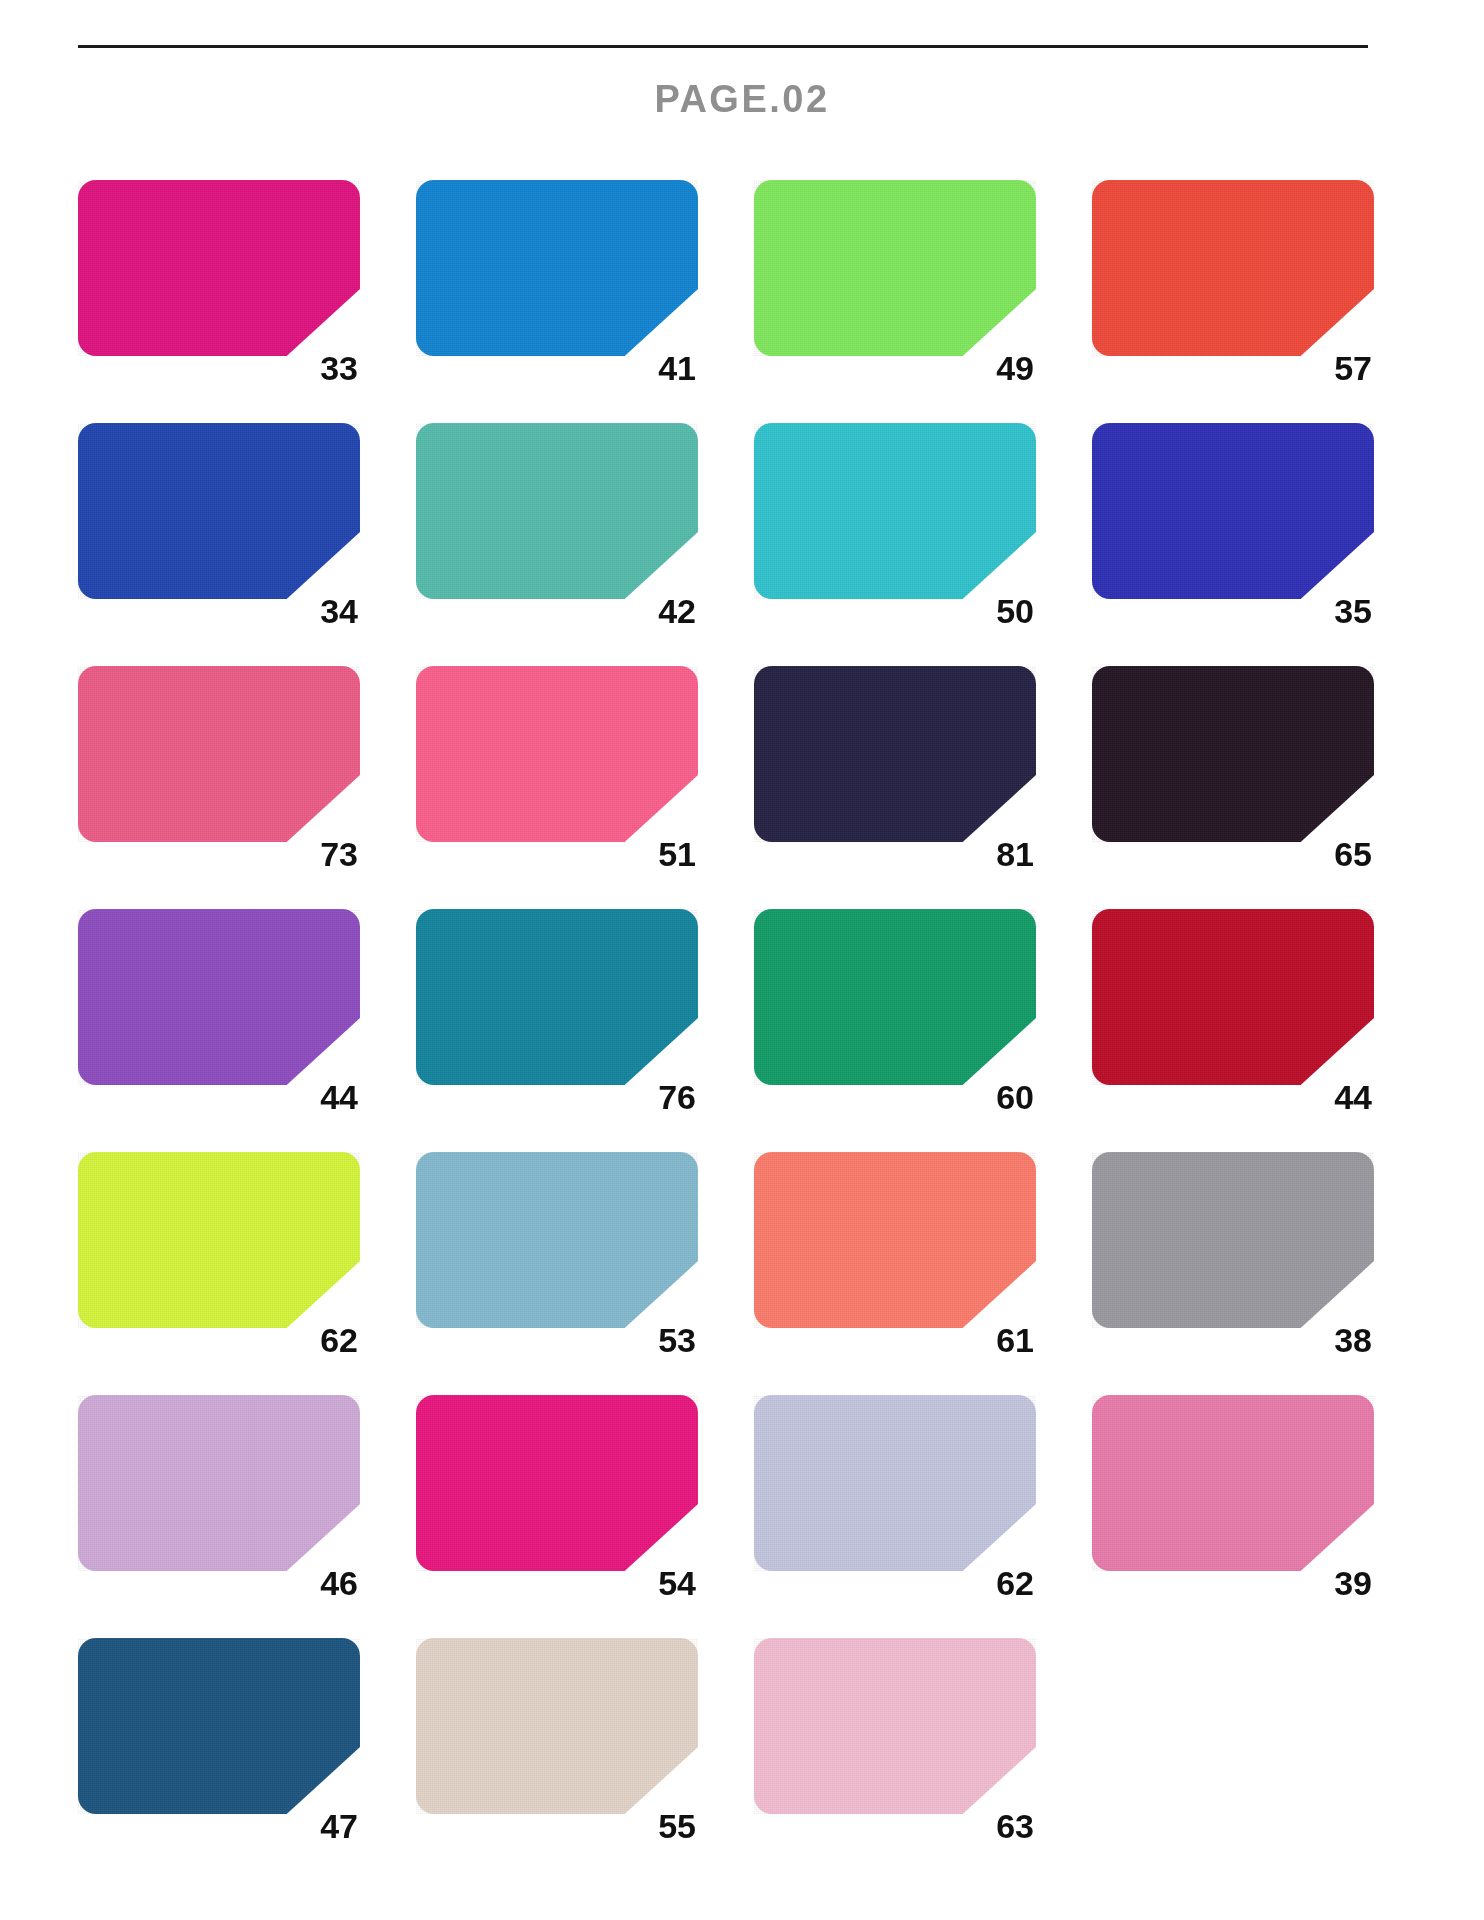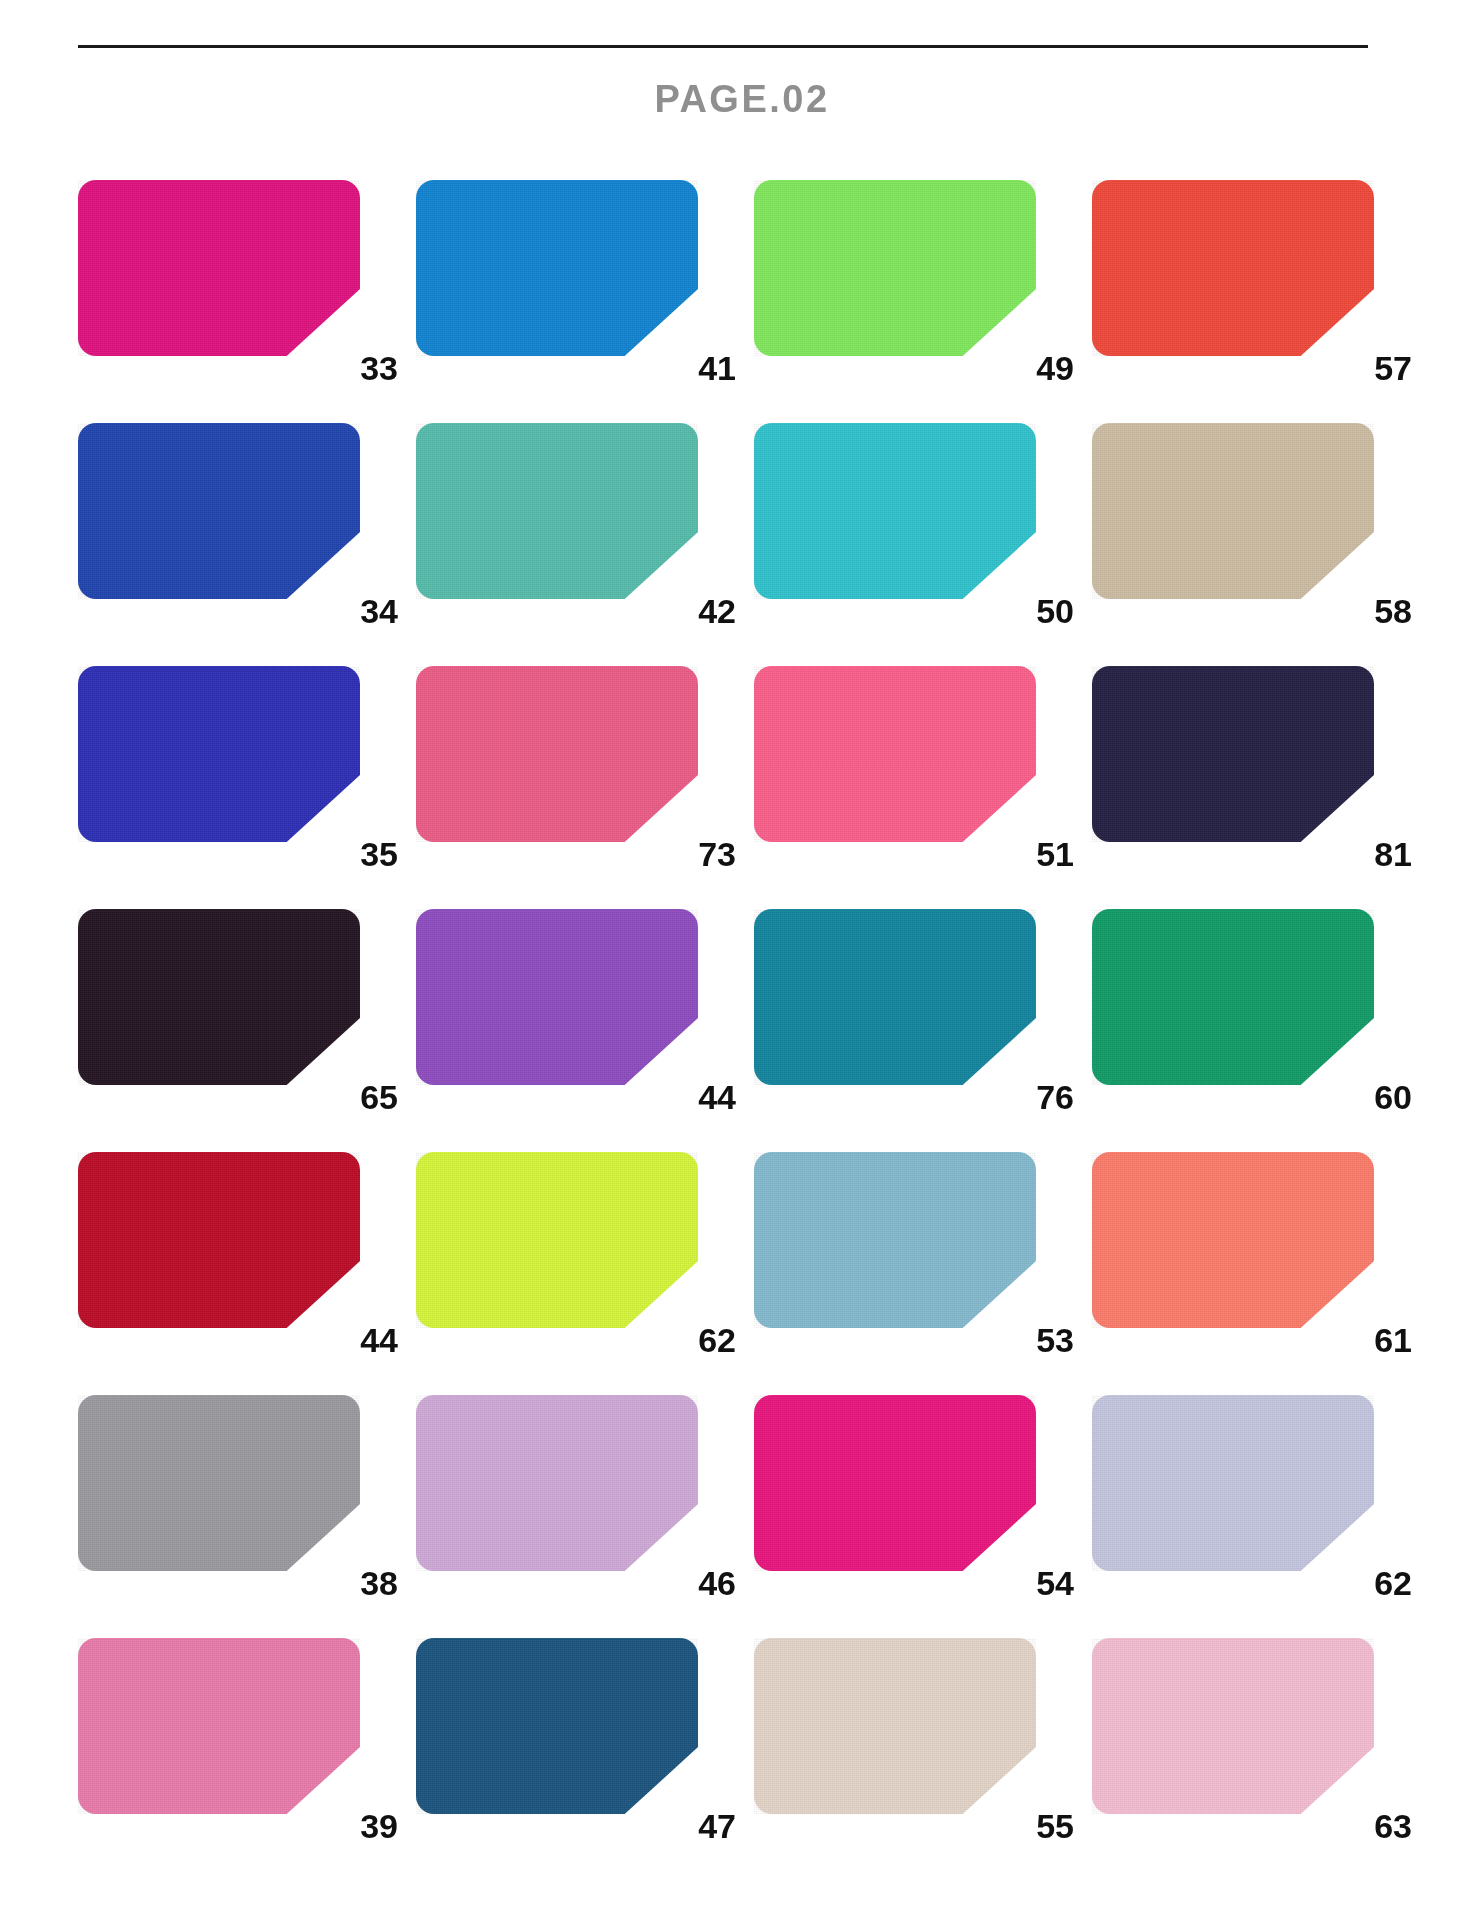--- a/index.html
+++ b/index.html
@@ -53,21 +53,20 @@
     display: grid;
     grid-template-columns: repeat(4, 282px);
     column-gap: 56px;
     row-gap: 38px;
   }
 
   .cell {
     position: relative;
     width: 282px;
     height: 205px;
-    padding-left: 40px;
   }
 
   .swatch {
     position: absolute;
     left: 0;
     top: 0;
     width: 282px;
     height: 176px;
     border-radius: 18px;
     
@@ -156,24 +155,20 @@
       </div>
       <div class="cell">
         <div class="swatch" style="background-color: rgb(86, 188, 172);"></div>
         <div class="swatch-number">42</div>
       </div>
       <div class="cell">
         <div class="swatch" style="background-color: rgb(48, 195, 205);"></div>
         <div class="swatch-number">50</div>
       </div>
       <div class="cell">
-        <div class="swatch" style="background-color: rgb(205, 188, 164);"></div>
-        <div class="swatch-number">58</div>
-      </div>
-      <div class="cell">
         <div class="swatch" style="background-color: rgb(46, 47, 181);"></div>
         <div class="swatch-number">35</div>
       </div>
       <div class="cell">
         <div class="swatch" style="background-color: rgb(236, 92, 135);"></div>
         <div class="swatch-number">73</div>
       </div>
       <div class="cell">
         <div class="swatch" style="background-color: rgb(251, 95, 139);"></div>
         <div class="swatch-number">51</div>

